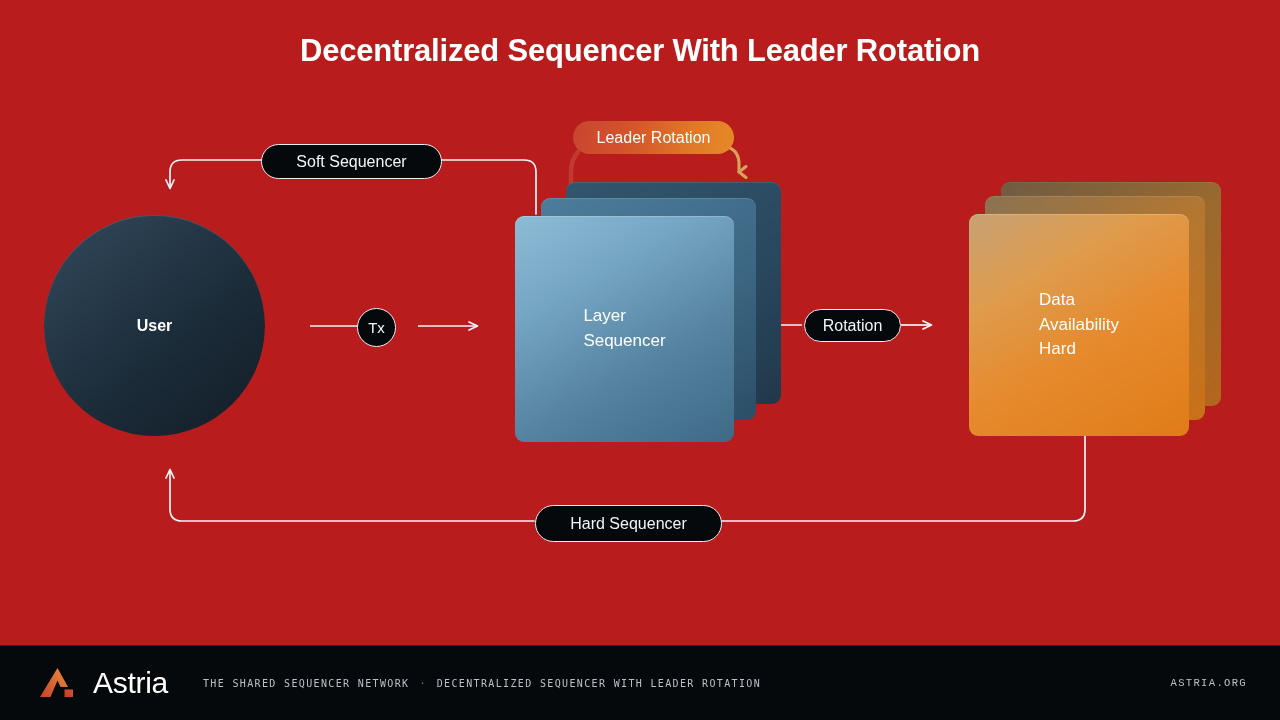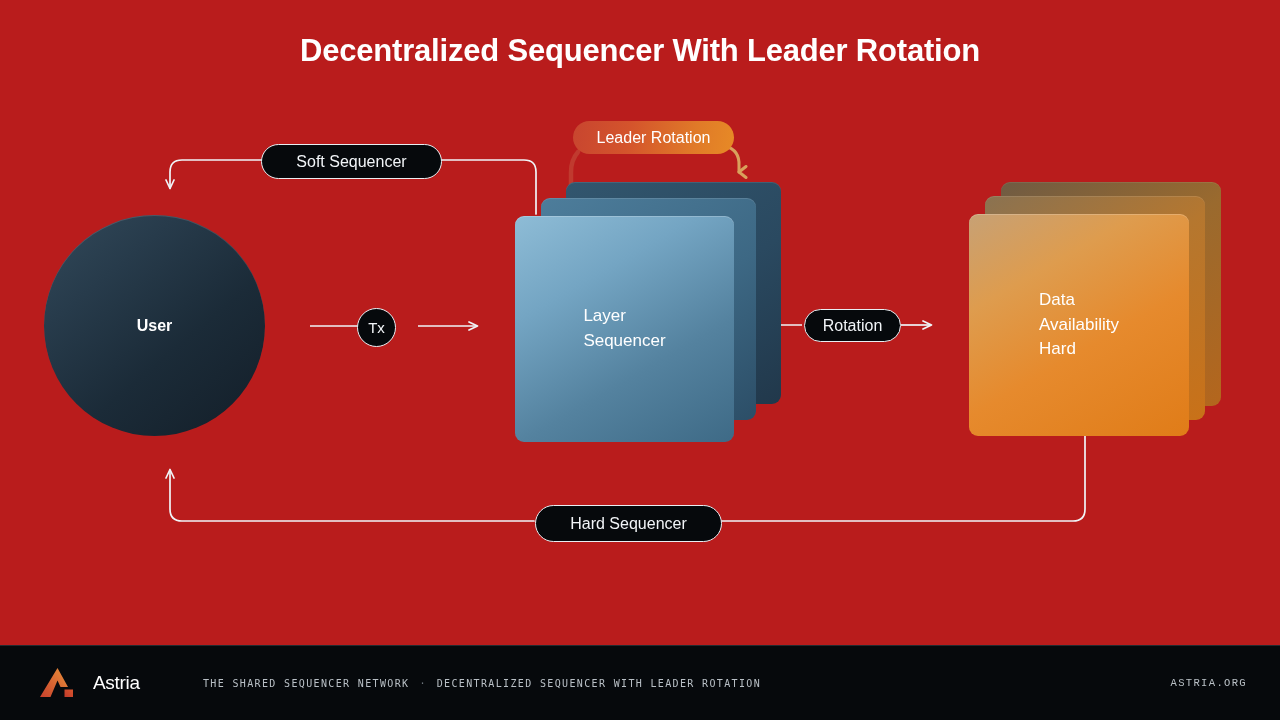--- a/index.html
+++ b/index.html
@@ -165,21 +165,21 @@
     background: #06090c;
   }
   #footer-left {
     position: absolute;
     left: 40px; top: 0; height: 74px;
     display: flex; align-items: center; gap: 15px;
   }
   #logo-mark { width: 38px; height: 30px; display: block; }
   #brand-name {
     color: #ffffff;
-    font-size: 19px;
+    font-size: 30px;
     letter-spacing: -0.3px;
     text-align: center;
   }
   #footer-tagline {
     position: absolute;
     left: 203px; top: 0; height: 74px;
     display: flex; align-items: center;
     color: #b9c0c6;
     font-family: "DejaVu Sans Mono", monospace;
     font-size: 10px;

